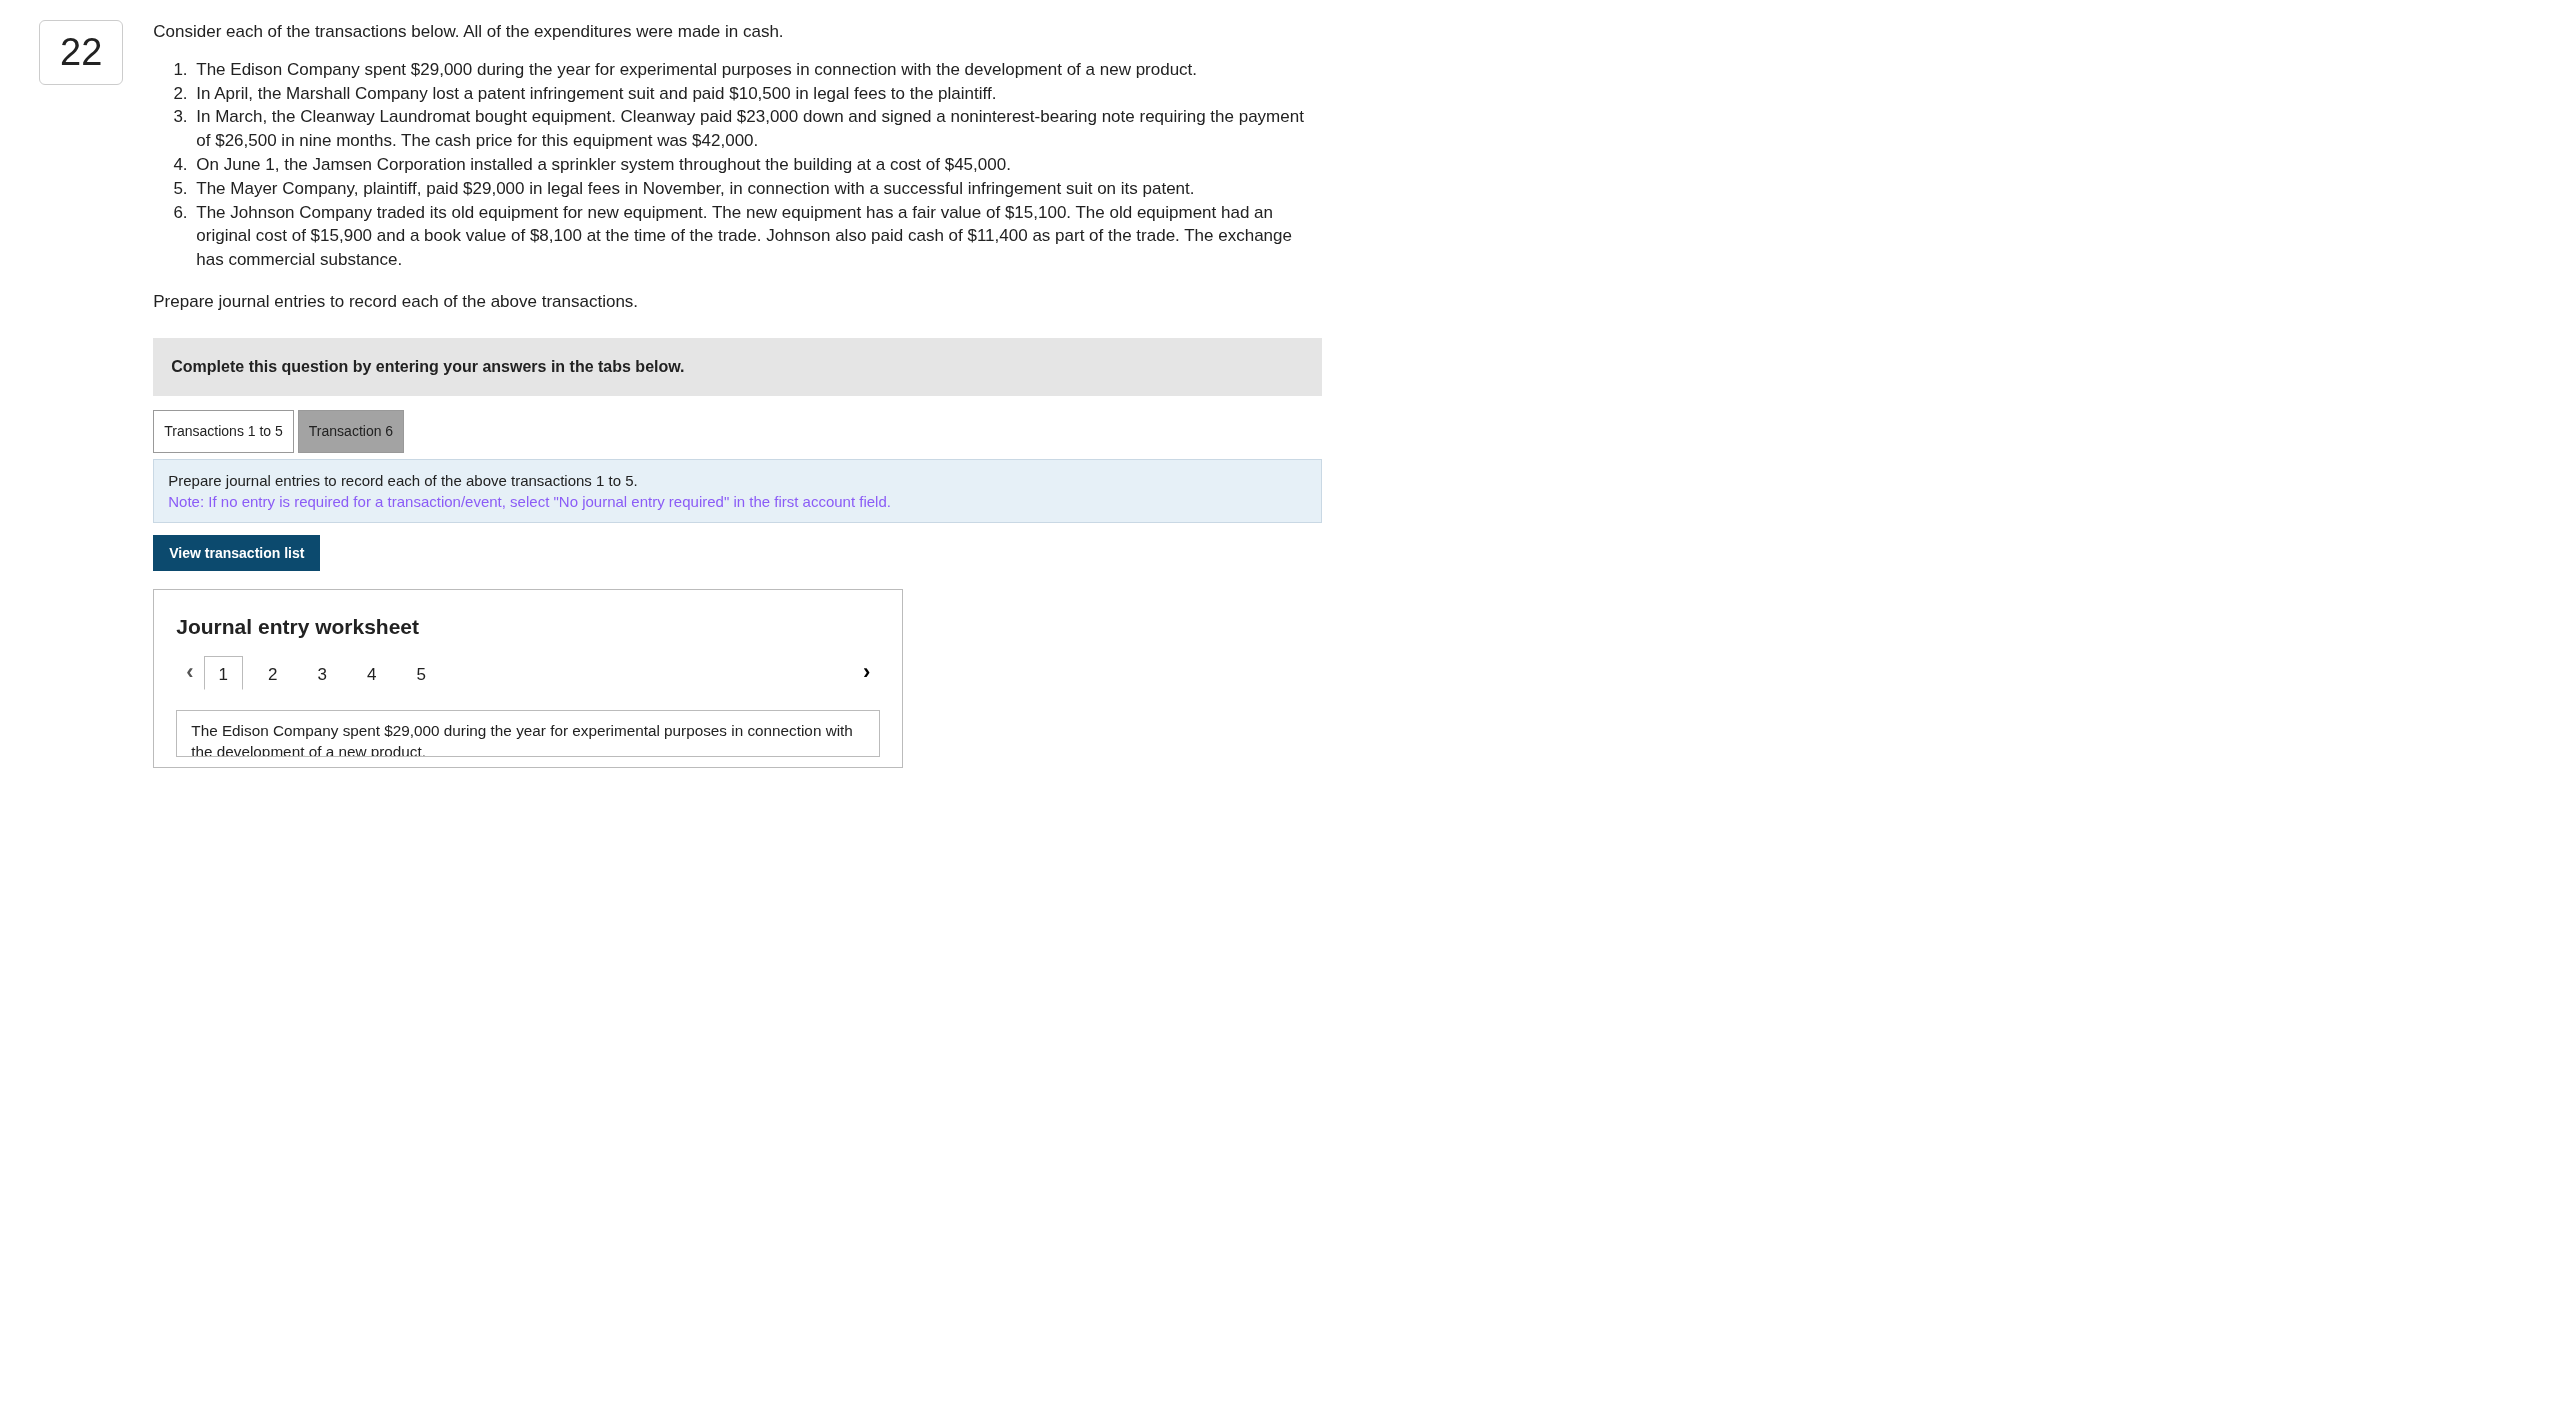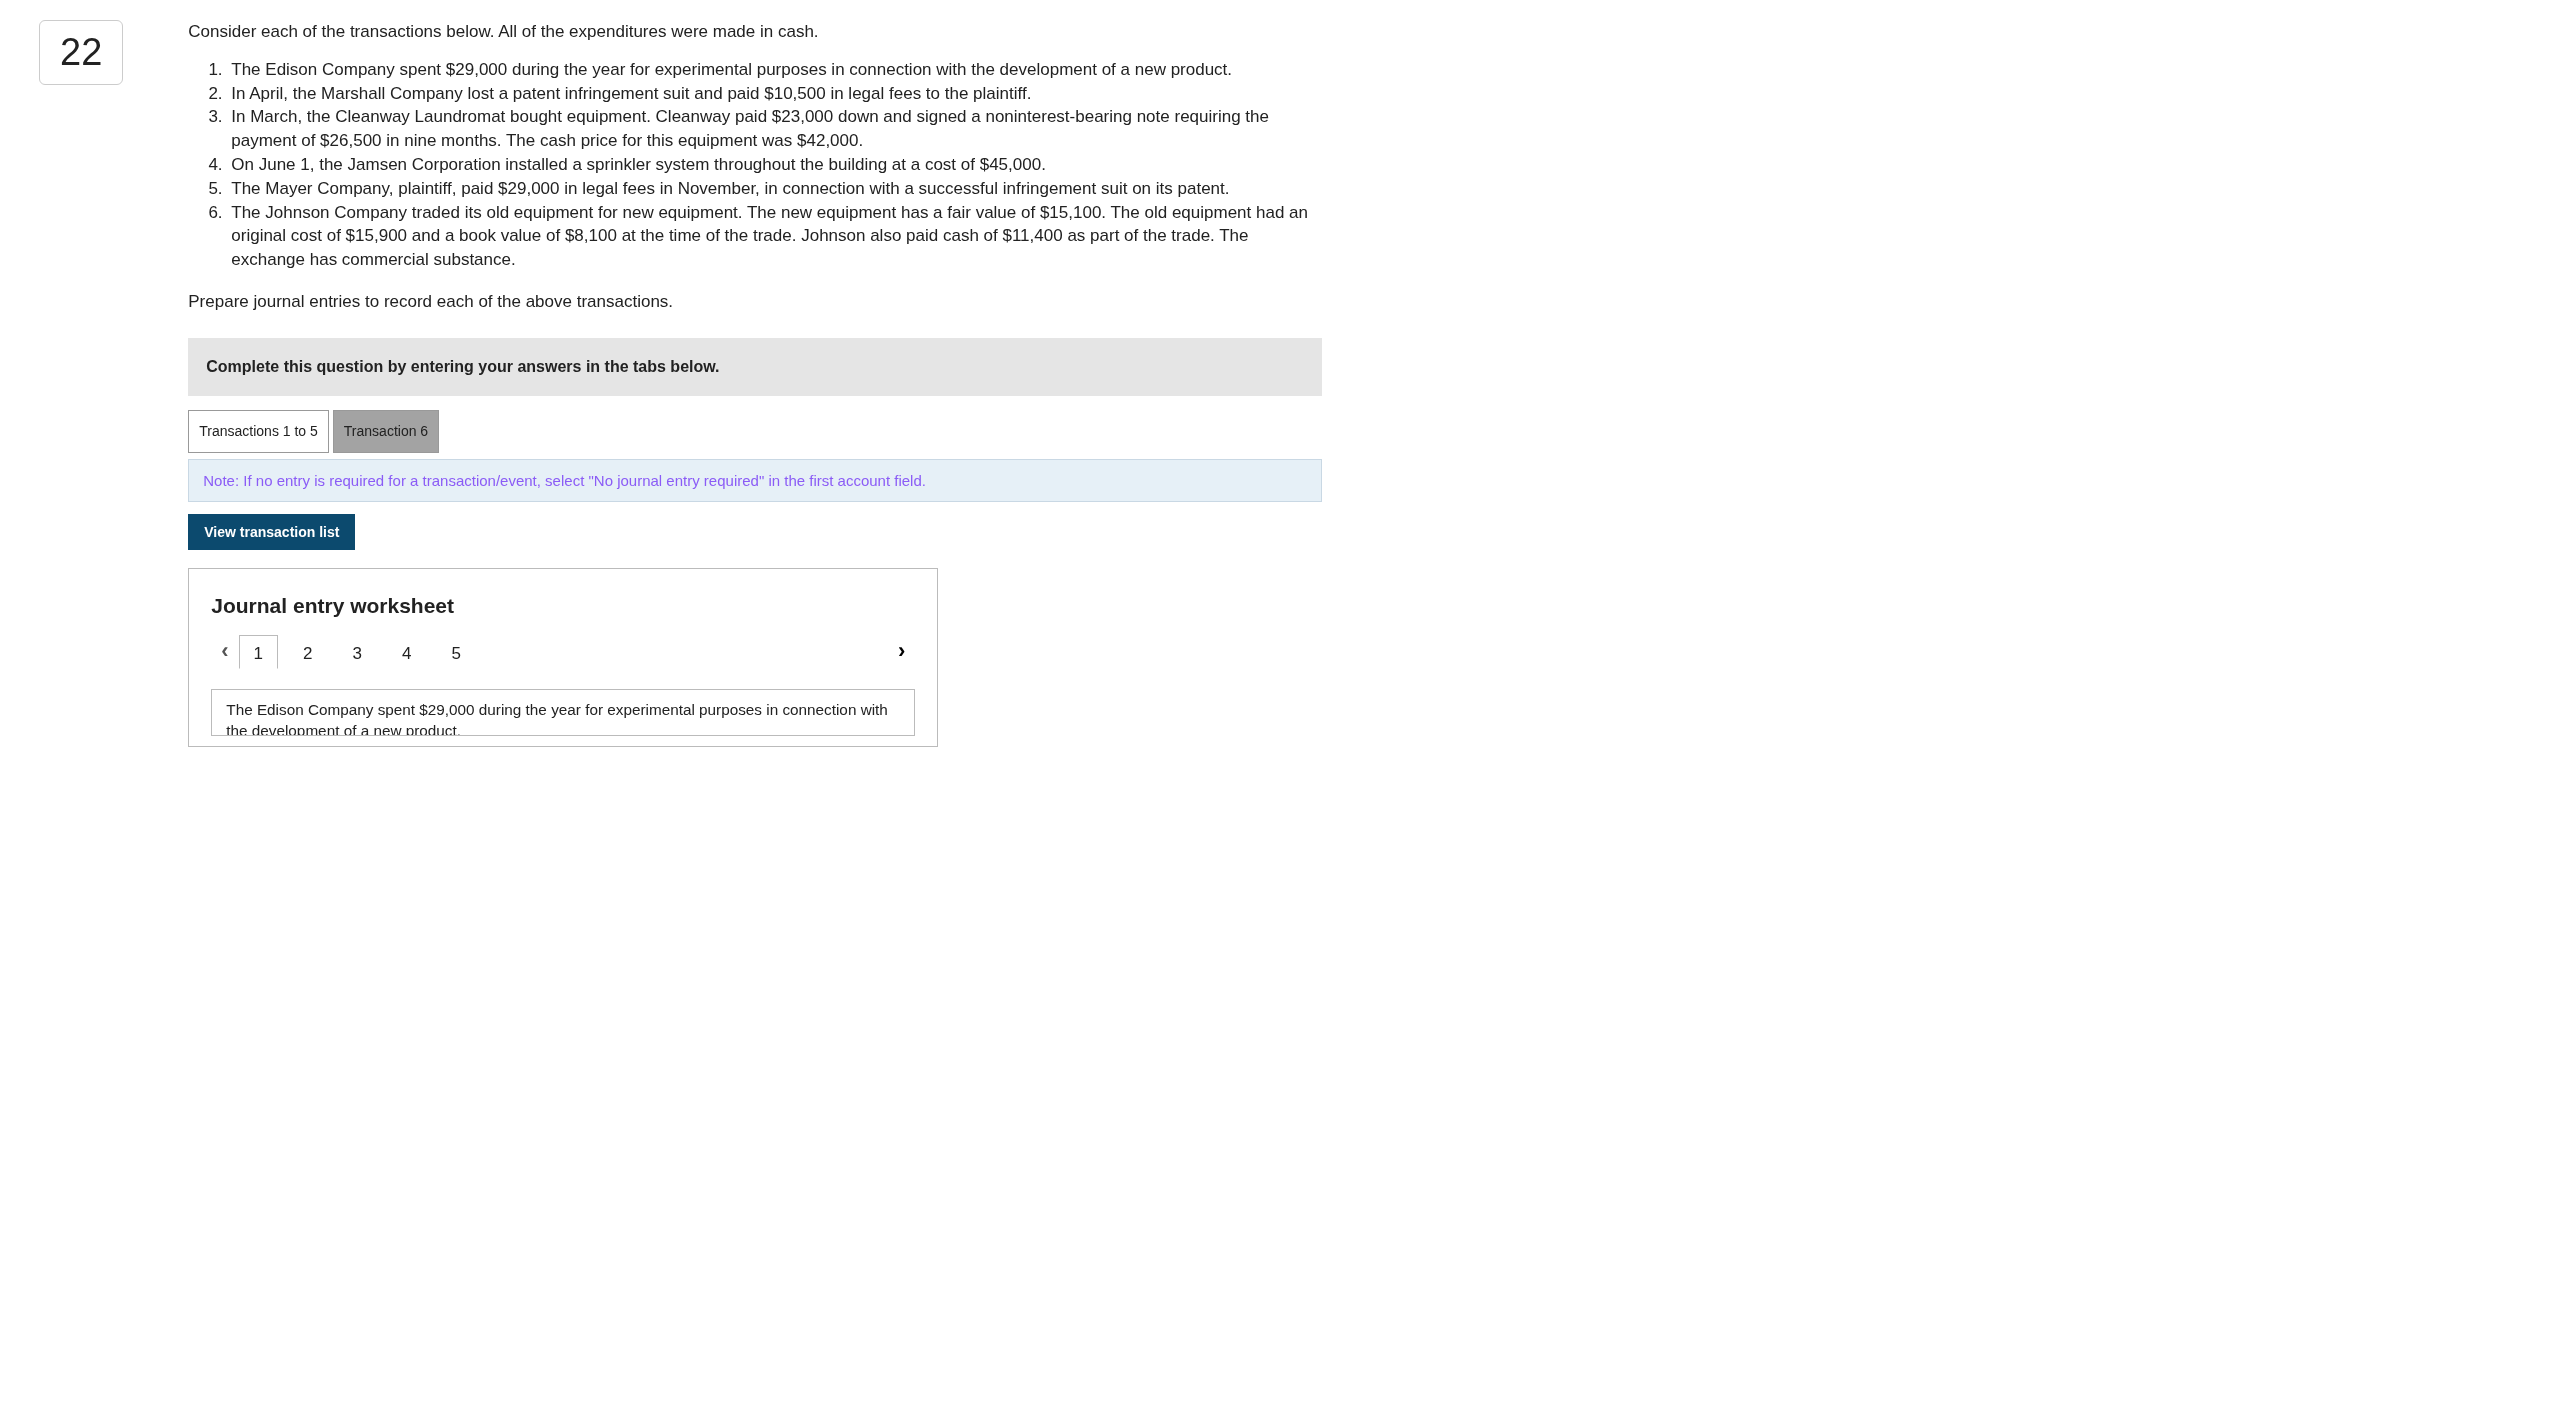--- a/index.html
+++ b/index.html
@@ -18,21 +18,21 @@
     border: 1px solid #ccc;
     border-radius: 6px;
     padding: 10px 20px;
     font-size: 38px;
     font-weight: 400;
     height: fit-content;
     min-width: 69px;
     text-align: right;
     color: #222;
   }
-  .content { flex: 1; font-size: 17px; line-height: 1.4; color: #222; margin-left: 35px; }
+  .content { flex: 1; font-size: 17px; line-height: 1.4; color: #222; }
   .intro { margin-bottom: 14px; }
   .olist { list-style: decimal; margin-left: 39px; margin-bottom: 18px; }
   .olist li { margin-bottom: 0px; padding-left: 4px; }
   .required-label { font-weight: 700; }
   .required-text { margin-bottom: 24px; }
   .gray-banner {
     background: #e5e5e5;
     padding: 18px 18px;
     font-weight: 700;
     font-size: 16px;
@@ -137,20 +137,21 @@
     <p class="required-text">Prepare journal entries to record each of the above transactions.</p>
 
     <div class="gray-banner">Complete this question by entering your answers in the tabs below.</div>
 
     <div class="tabs">
       <div class="tab">Transactions 1 to 5</div>
       <div class="tab inactive">Transaction 6</div>
     </div>
 
     <div class="blue-box">
+      <div>Prepare journal entries to record each of the above transactions 1 to 5.</div>
       <div class="note">Note: If no entry is required for a transaction/event, select "No journal entry required" in the first account field.</div>
     </div>
 
     <button class="view-btn">View transaction list</button>
 
     <div class="worksheet-box">
       <div class="ws-title">Journal entry worksheet</div>
 
       <div class="ws-nav">
         <span class="chev">‹</span>

